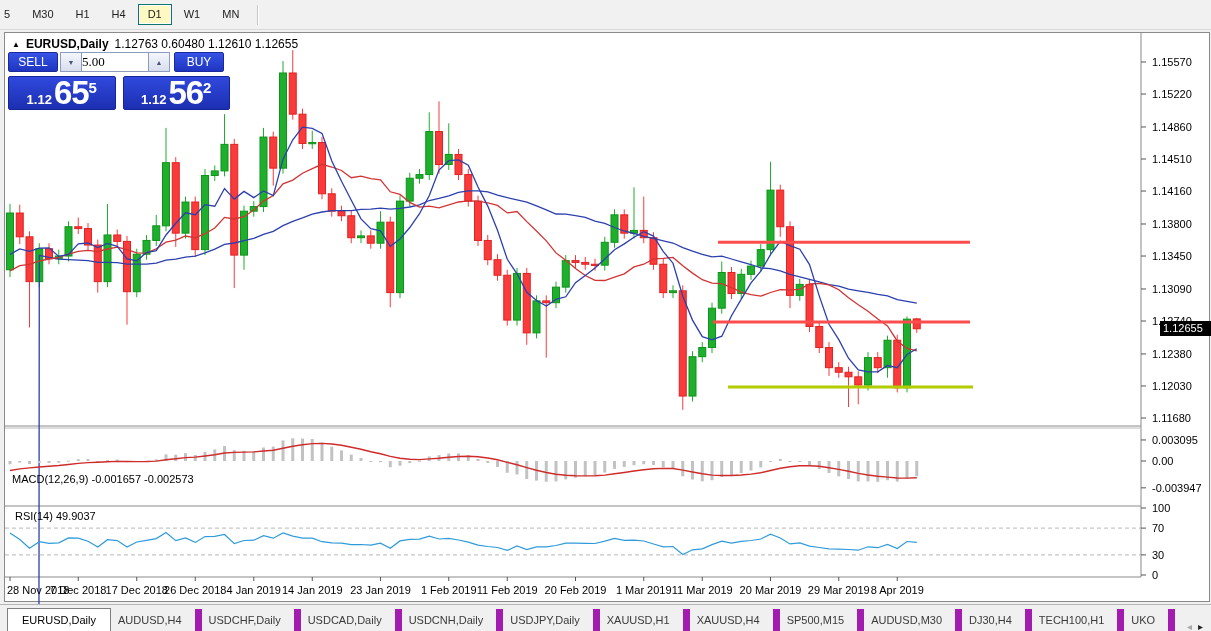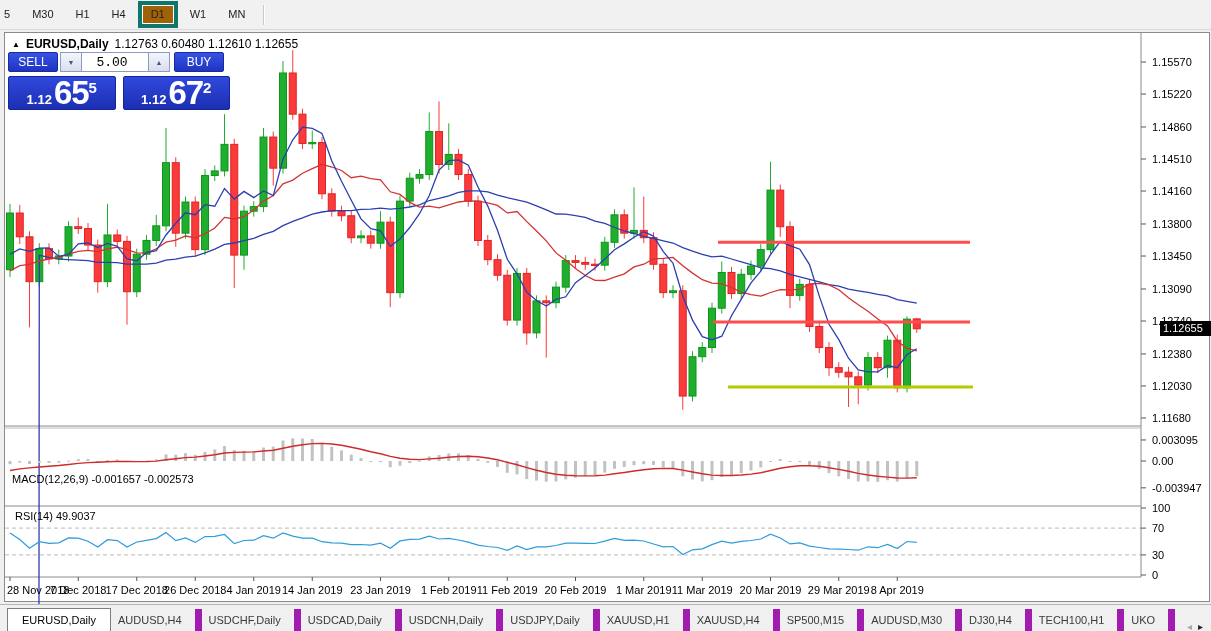--- a/index.html
+++ b/index.html
@@ -12,21 +12,21 @@
   .tf-toolbar{
     position:absolute;left:0;top:0;width:1211px;height:30px;
     background:#f1f1f1;border-bottom:1px solid #d9d9d9;
     display:flex;align-items:center;gap:2px;padding-left:0;box-sizing:border-box;
   }
   .tf-btn{
     font-size:11px;color:#222;padding:4px 9px;border:1px solid transparent;
     background:transparent;cursor:default;line-height:1;
   }
   .tf-btn.first{padding-left:3px;}
-  .tf-btn.active{background:#a16207;border:4px solid #0f766e;box-shadow:inset 0 0 0 1px #ffffff;}
+  .tf-btn.active{background:#fef9c3;border:1px solid #0f766e;box-shadow:inset 0 0 0 1px #ffffff;}
   .tf-sep{width:1px;height:20px;background:#c8c8c8;margin:0 6px;box-shadow:1px 0 0 #fff;}
   
   .chart-window{
     position:absolute;left:4px;top:32px;width:1206px;height:570px;
     background:#ffffff;border:1px solid #8a8a8a;box-sizing:border-box;
   }
   #chart-svg{position:absolute;left:0;top:0;}
   .chart-title{
     position:absolute;left:12px;top:37px;font-size:12px;color:#000;z-index:5;
     display:flex;align-items:center;gap:6px;white-space:nowrap;
@@ -41,22 +41,22 @@
     font-size:12px;display:flex;align-items:center;justify-content:center;box-sizing:border-box;
   }
   .sell-btn,.buy-btn{width:50px;border-radius:2px;}
   .spin-btn{
     width:22px;background:linear-gradient(#f4f6fb,#d8deee);border:1px solid #8d9bbd;
     box-sizing:border-box;display:flex;align-items:center;justify-content:center;
     font-size:7px;color:#47557a;
   }
   .vol-field{
     width:66px;border:1px solid #8d9bbd;border-left:none;border-right:none;box-sizing:border-box;
-    font-size:13px;color:#000;text-align:center;padding:0 6px 0 0;outline:none;
-    font-family:Liberation Mono, monospace;background:#fff;
+    font-size:13px;color:#000;text-align:left;padding:0 6px 0 0;outline:none;
+    font-family:Liberation Serif, serif;background:#fff;
   }
   .trade-row2{display:flex;margin-top:4px;gap:7px;}
   .price-box{
     width:119px;height:34px;border-radius:2px;position:relative;
     background:linear-gradient(#3049dd,#1c2fb2);border:1px solid #16249a;
     color:#fff;display:flex;align-items:flex-end;justify-content:center;
     padding-bottom:1px;box-sizing:border-box;
   }
   .pb-small{font-size:13px;font-weight:bold;margin-right:2px;line-height:1.2;}
   .pb-main{font-size:33px;font-weight:bold;line-height:0.92;letter-spacing:-1px;}
@@ -492,21 +492,21 @@
     <div class="btn-blue buy-btn">BUY</div>
   </div>
   <div class="trade-row2">
     <div class="price-box">
       <span class="pb-small">1.12</span>
       <span class="pb-main">65</span>
       <span class="pb-sup">5</span>
     </div>
     <div class="price-box">
       <span class="pb-small">1.12</span>
-      <span class="pb-main">67</span>
+      <span class="pb-main">56</span>
       <span class="pb-sup">2</span>
     </div>
   </div>
 </div>
 
 <div class="pane-label" style="left:12px;top:431px;margin-top:42px;">MACD(12,26,9) -0.001657 -0.002573</div>
 <div class="pane-label" style="left:15px;top:510px;">RSI(14) 49.9037</div>
 
 <div class="price-tag">1.12655</div>
 

